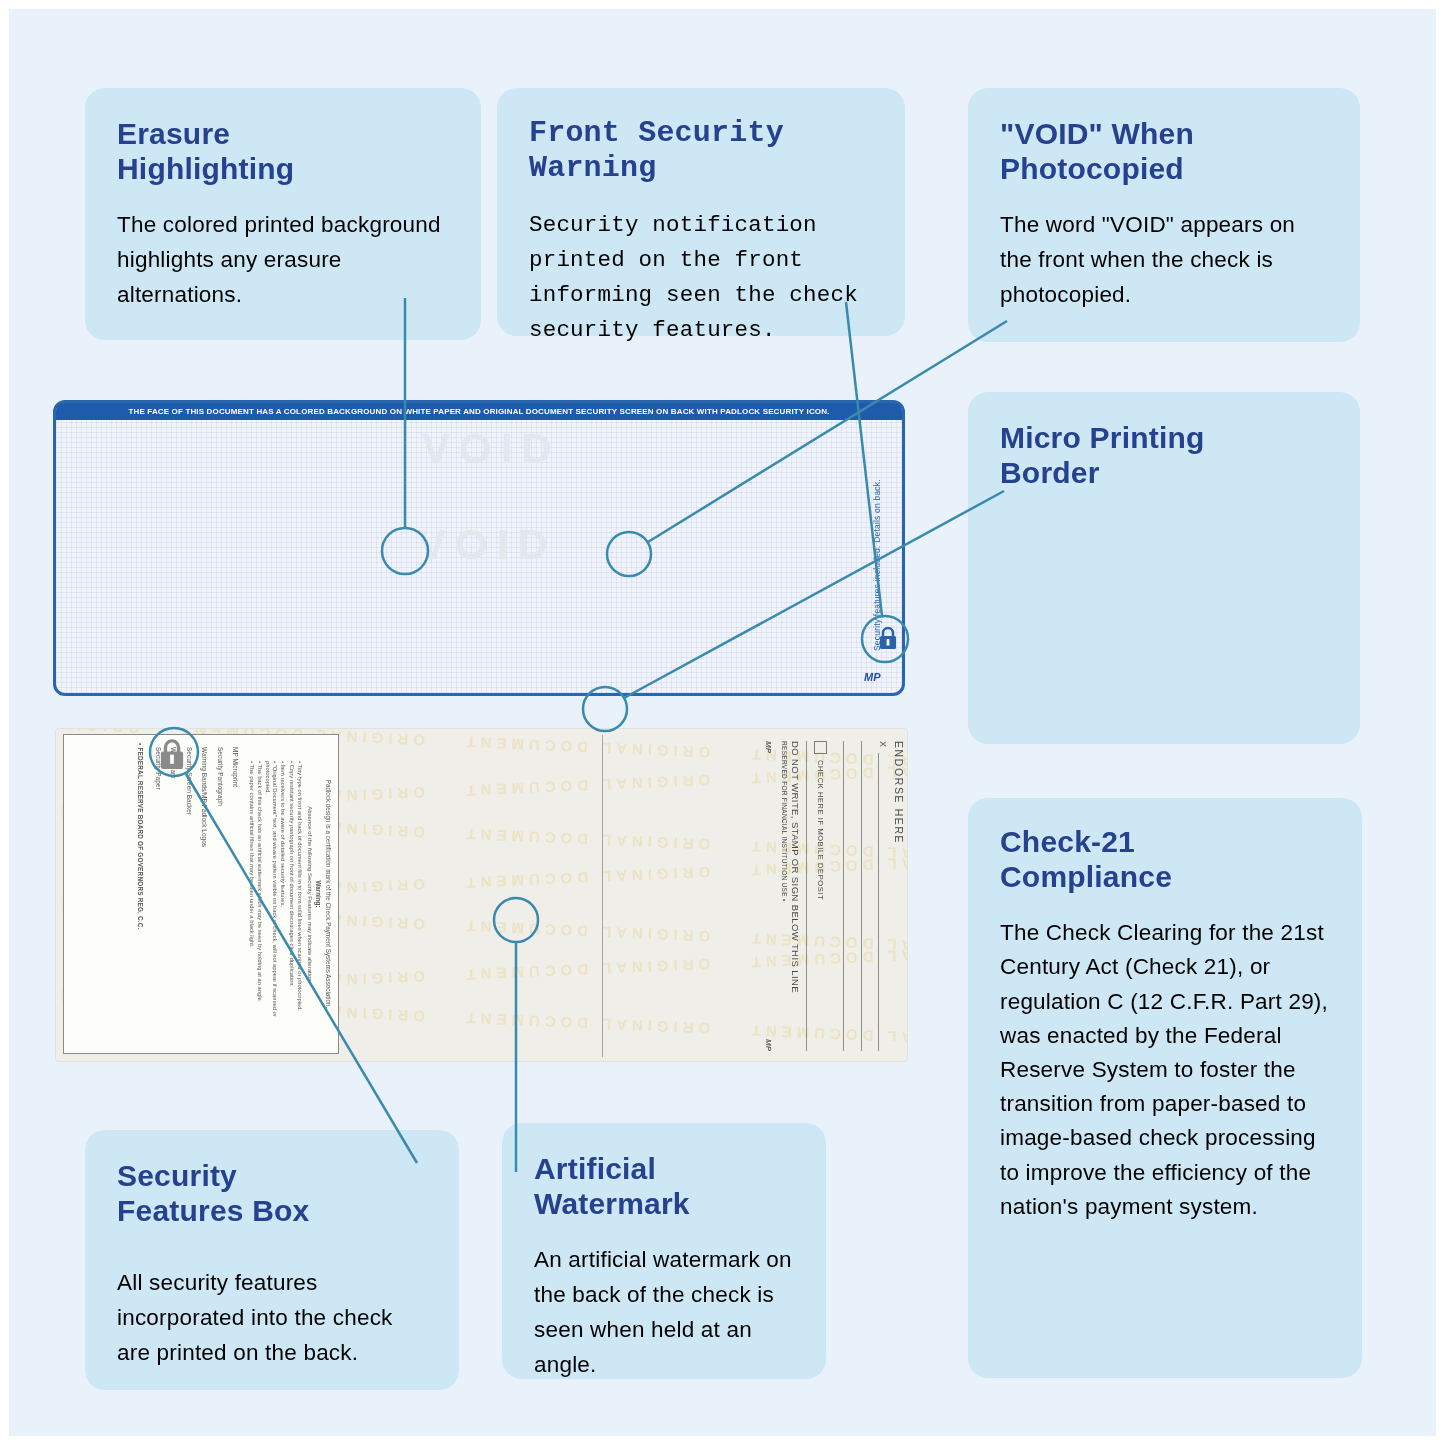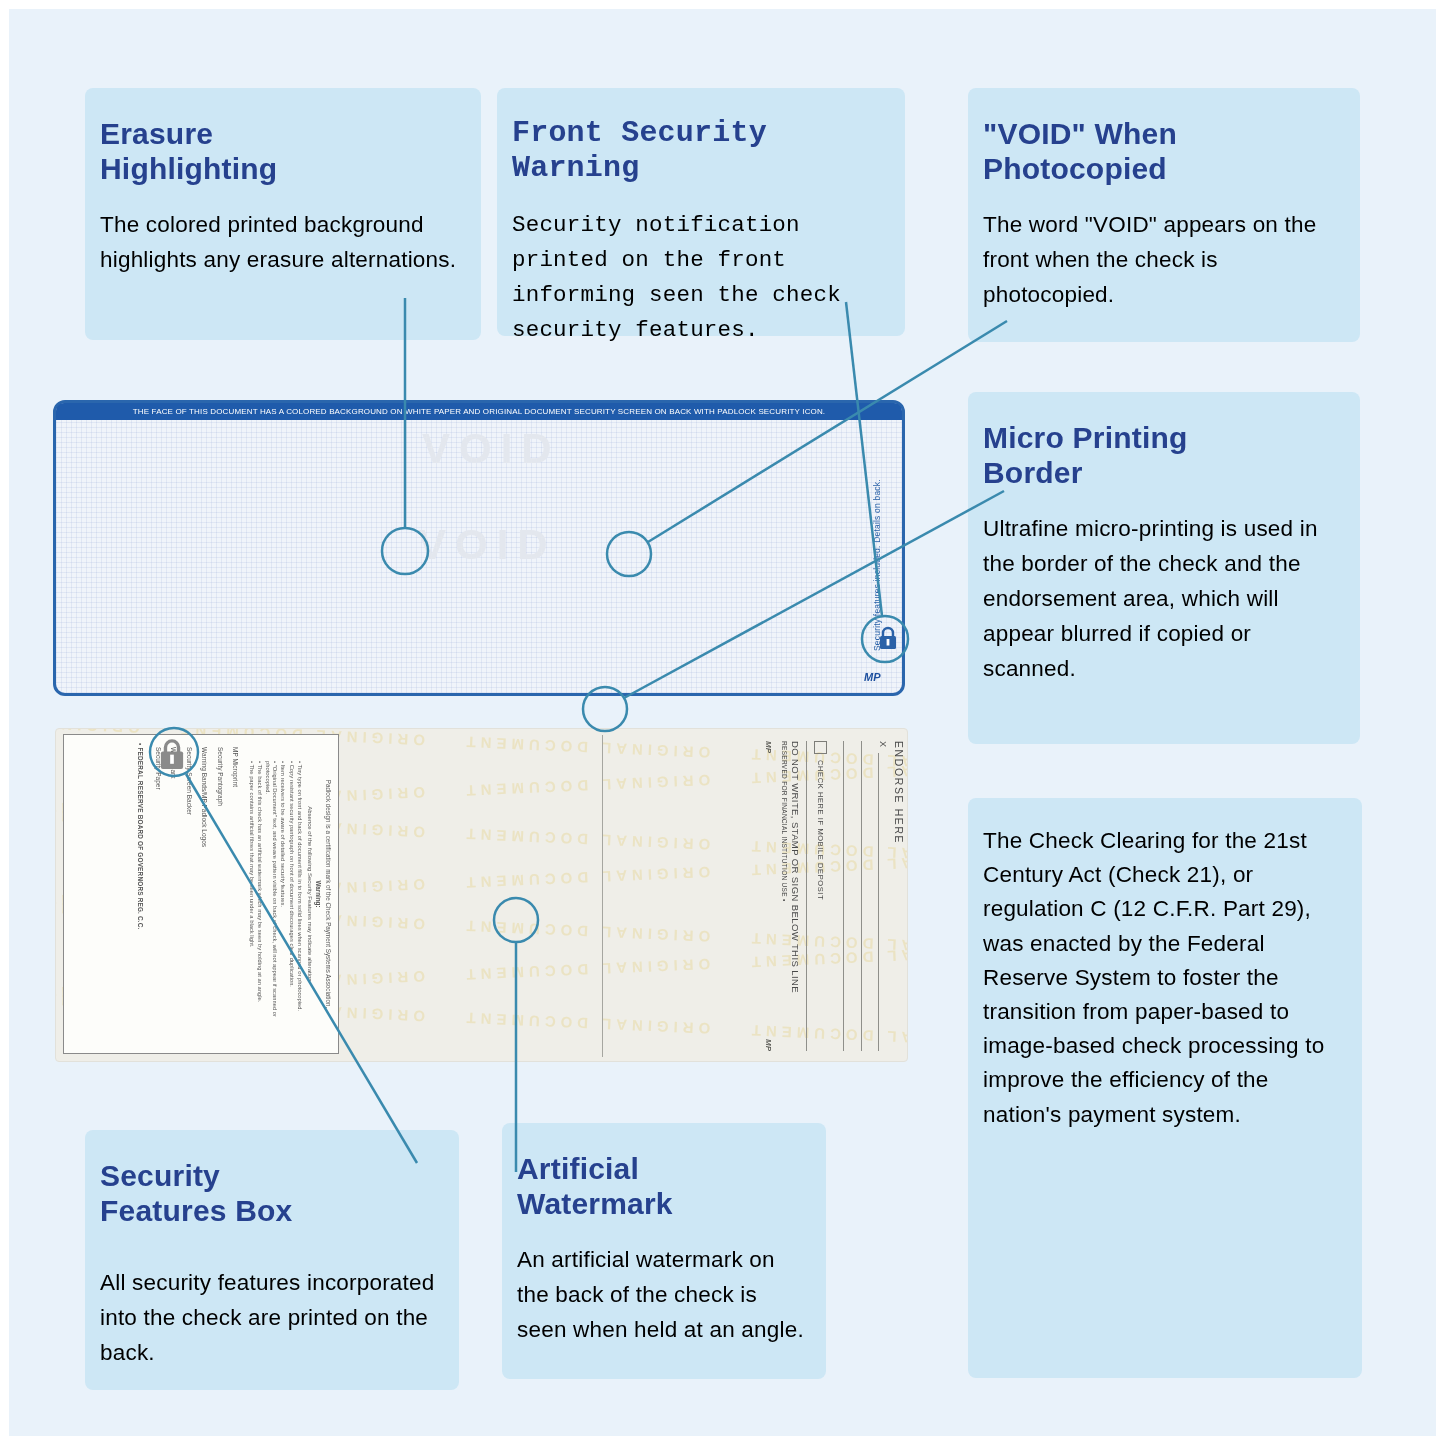--- a/index.html
+++ b/index.html
@@ -1,41 +1,41 @@
 <!DOCTYPE html>
 <html><head>
 <meta charset="utf-8">
 <style>
   html,body{margin:0;padding:0;background:#fff;}
   #canvas{position:relative;width:1445px;height:1445px;background:#ffffff;overflow:hidden;
           font-family:"Liberation Sans",sans-serif;}
   #page-bg{position:absolute;left:9px;top:9px;right:9px;bottom:9px;background:#e9f2fa;}
 
   
-  .card{position:absolute;background:#cde7f5;border-radius:8px;padding:28px 15px;box-sizing:border-box;}
+  .card{position:absolute;background:#cde7f5;border-radius:20px;padding:28px 32px;box-sizing:border-box;}
   .card-title{font-weight:bold;font-size:30px;line-height:1.17;color:#26418e;white-space:pre-line;
               letter-spacing:.2px;margin:0 0 22px 0;}
   .card-body{font-size:22.5px;line-height:1.55;color:#000000;letter-spacing:.2px;}
   #card-erasure{left:85px;top:88px;width:396px;height:252px;}
   #card-frontwarn{left:497px;top:88px;width:408px;height:248px;font-family:Liberation Mono, monospace;}
   #card-void{left:968px;top:88px;width:392px;height:254px;}
   #card-micro{left:968px;top:392px;width:392px;height:352px;}
   #card-check21{left:968px;top:798px;width:394px;height:580px;padding-top:26px;}
   #card-check21 .card-body{line-height:1.52;}
   #card-secbox{left:85px;top:1118px;width:374px;height:260px;margin-top:12px;}
   #card-secbox .card-body{margin-top:38px;}
   #card-artwm{left:502px;top:1123px;width:324px;height:256px;}
 
   
   #check-front{position:absolute;left:53px;top:400px;width:852px;height:296px;box-sizing:border-box;
     border:3px solid #2a66ad;border-radius:12px;background:#f0f4fa;
     background-image:repeating-linear-gradient(0deg,rgba(140,160,210,.16) 0 1px,transparent 1px 5px),
                      repeating-linear-gradient(90deg,rgba(140,160,210,.16) 0 1px,transparent 1px 5px);}
   #front-banner{position:absolute;left:0;top:0;right:0;height:17px;background:#1f5bab;
-    border-radius:8px 8px 0 0;color:#fff;font-size:8px;font-weight:normal;text-align:center;
+    border-radius:8px 8px 0 0;color:#fff;font-size:8px;font-weight:bold;text-align:center;
     line-height:17px;letter-spacing:.15px;}
   .void-mark{position:absolute;font-size:42px;font-weight:bold;letter-spacing:9px;color:#e3e7ee;
     font-family:"Liberation Sans",sans-serif;}
   #void-1{left:366px;top:22px;}
   #void-2{left:362px;top:118px;}
   #front-sidenote-wrap{position:absolute;left:816px;top:78px;width:18px;height:170px;}
   #front-sidenote-wrap .rot-ccw{position:absolute;left:0;top:0;width:170px;height:18px;
     transform:rotate(-90deg) translate(-170px,0);transform-origin:0 0;
     font-size:8.5px;color:#2b62a8;white-space:nowrap;letter-spacing:.2px;}
   #front-padlock{position:absolute;left:822px;top:222px;width:20px;height:26px;}
@@ -97,23 +97,24 @@
     <div class="card-body">Security notification printed on the front informing seen the check security features.</div>
   </div>
   <div class="card" id="card-void">
     <div class="card-title">"VOID" When
 Photocopied</div>
     <div class="card-body">The word "VOID" appears on the front when the check is photocopied.</div>
   </div>
   <div class="card" id="card-micro">
     <div class="card-title">Micro Printing
 Border</div>
-    <div class="card-body">Ultrafine micro-printing is used in the border of the check and the endorsement area, which will appear blurred if copied or scanned.</div>
   </div>
   <div class="card" id="card-check21">
+    <div class="card-title">Check-21
+Compliance</div>
     <div class="card-body">The Check Clearing for the 21st Century Act (Check 21), or regulation C (12 C.F.R. Part 29), was enacted by the Federal Reserve System to foster the transition from paper-based to image-based check processing to improve the efficiency of the nation's payment system.</div>
   </div>
   <div class="card" id="card-secbox">
     <div class="card-title">Security
 Features Box</div>
     <div class="card-body">All security features incorporated into the check are printed on the back.</div>
   </div>
   <div class="card" id="card-artwm">
     <div class="card-title">Artificial
 Watermark</div>

